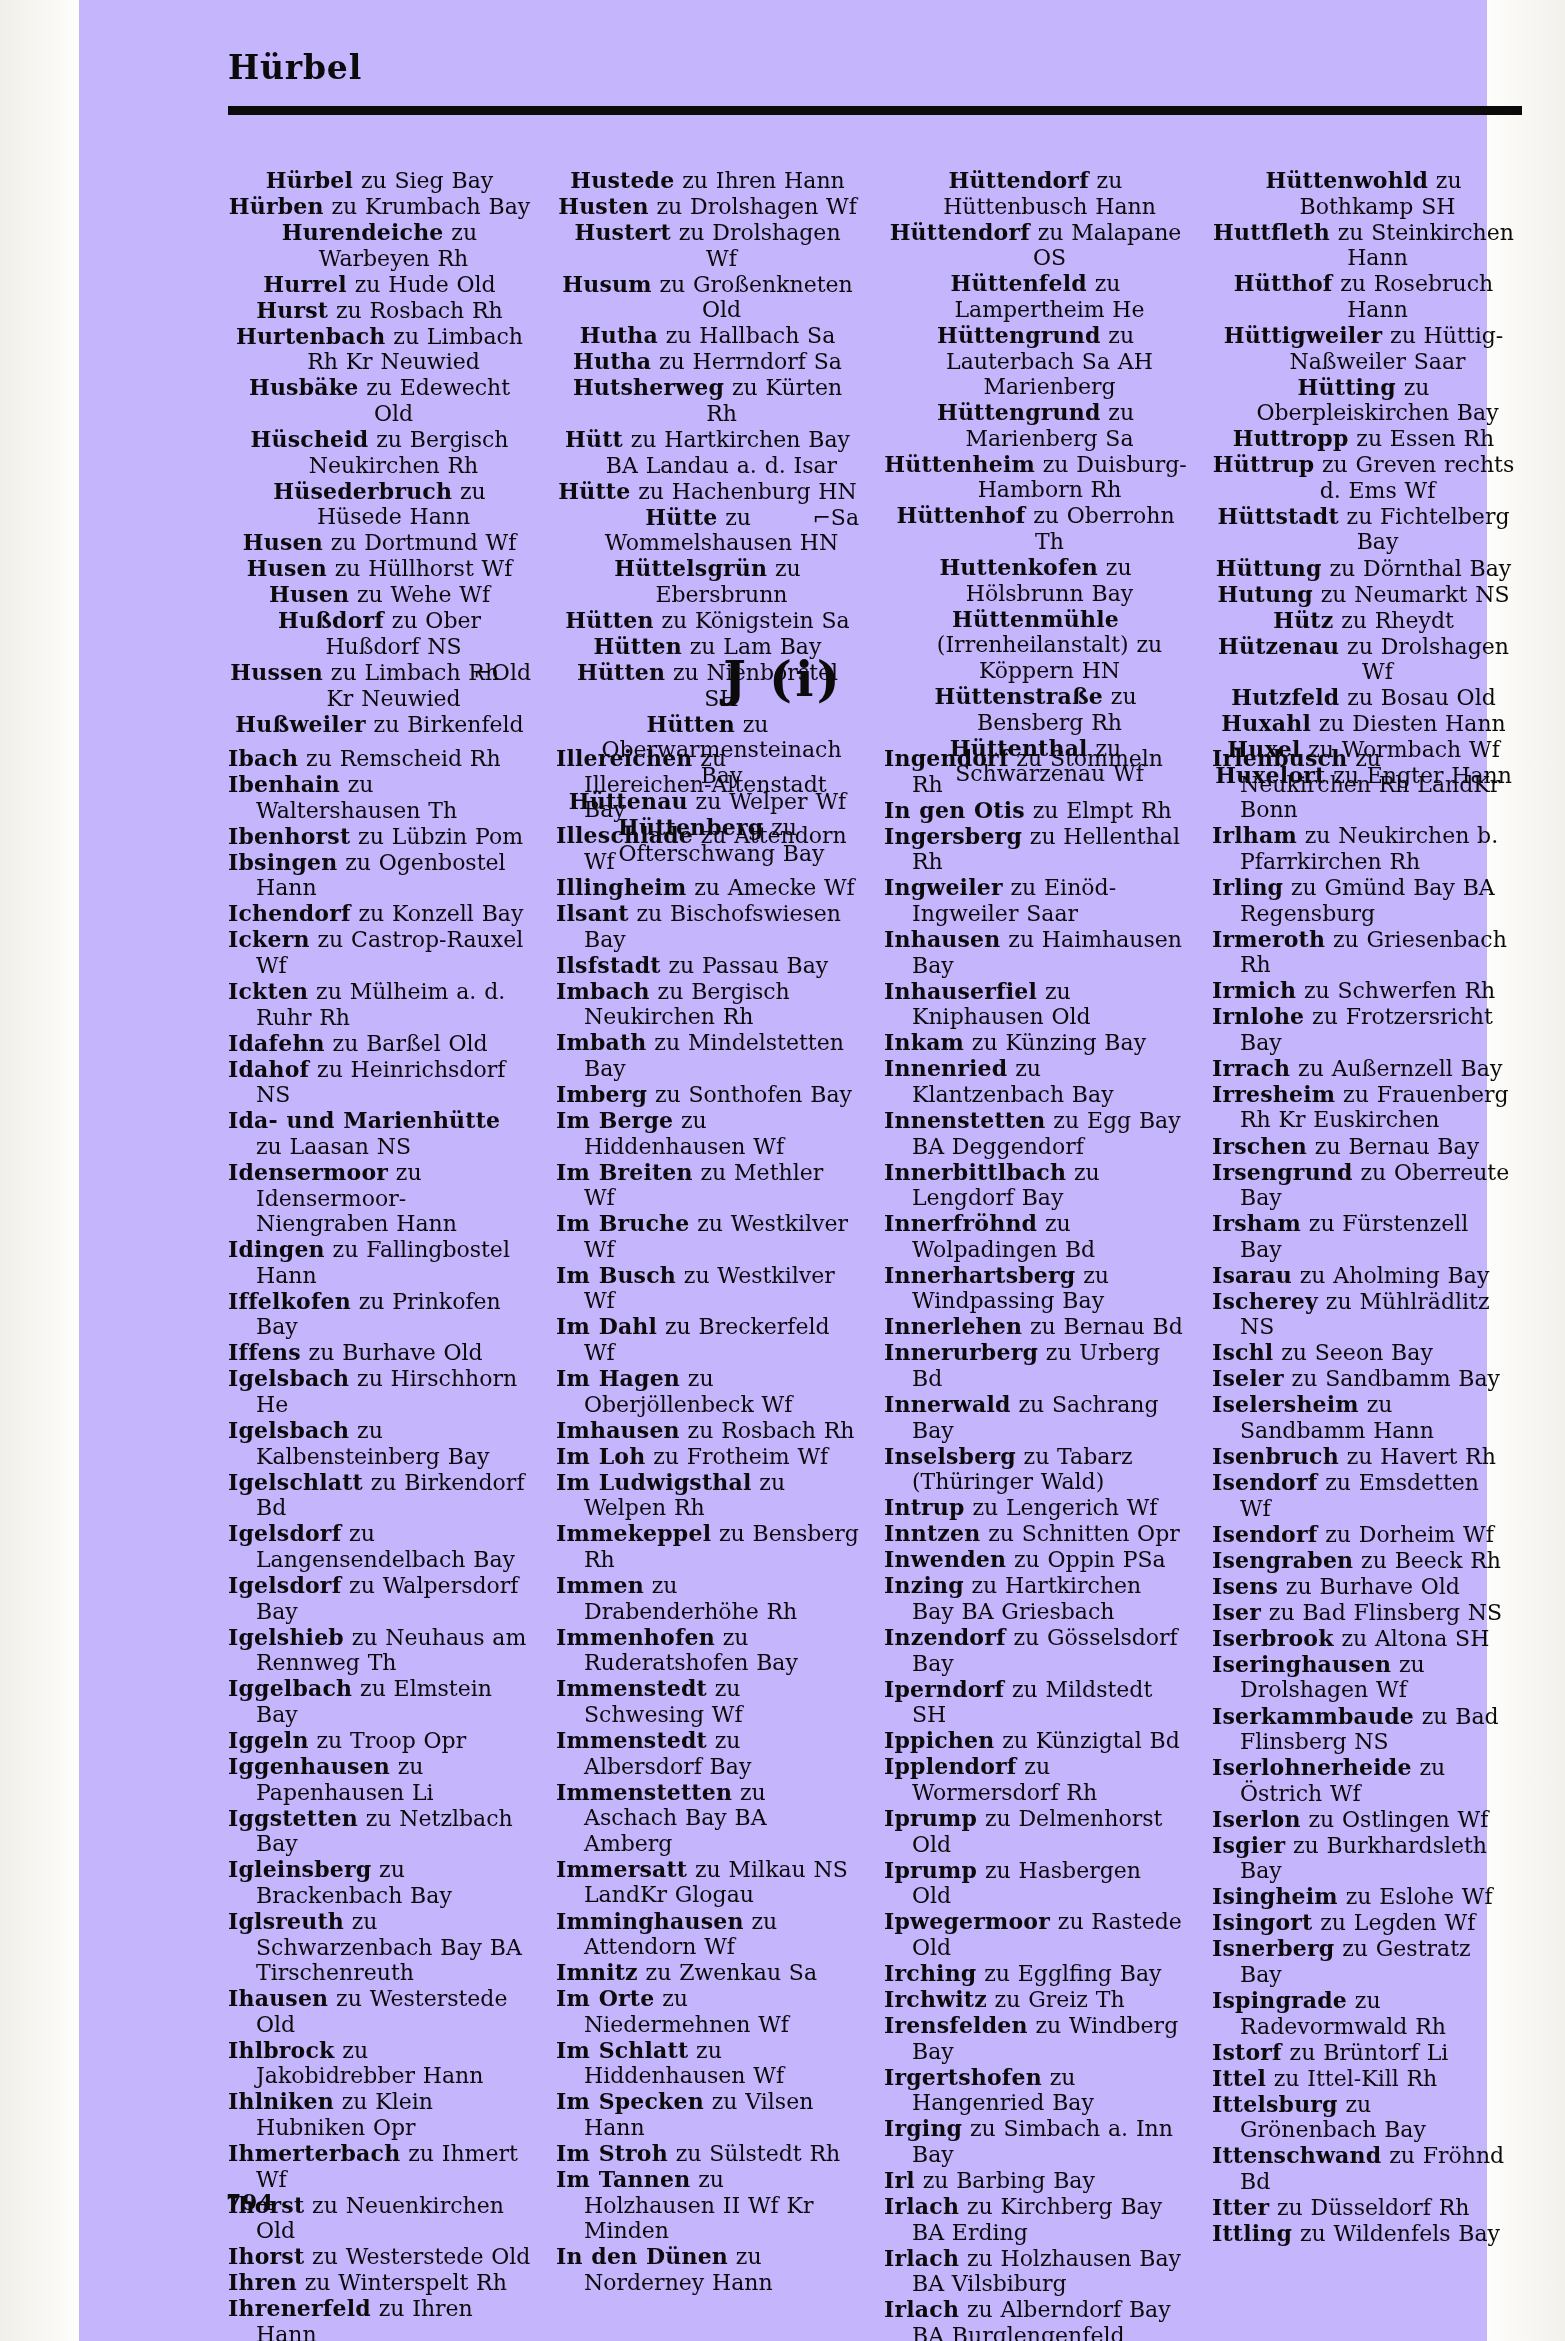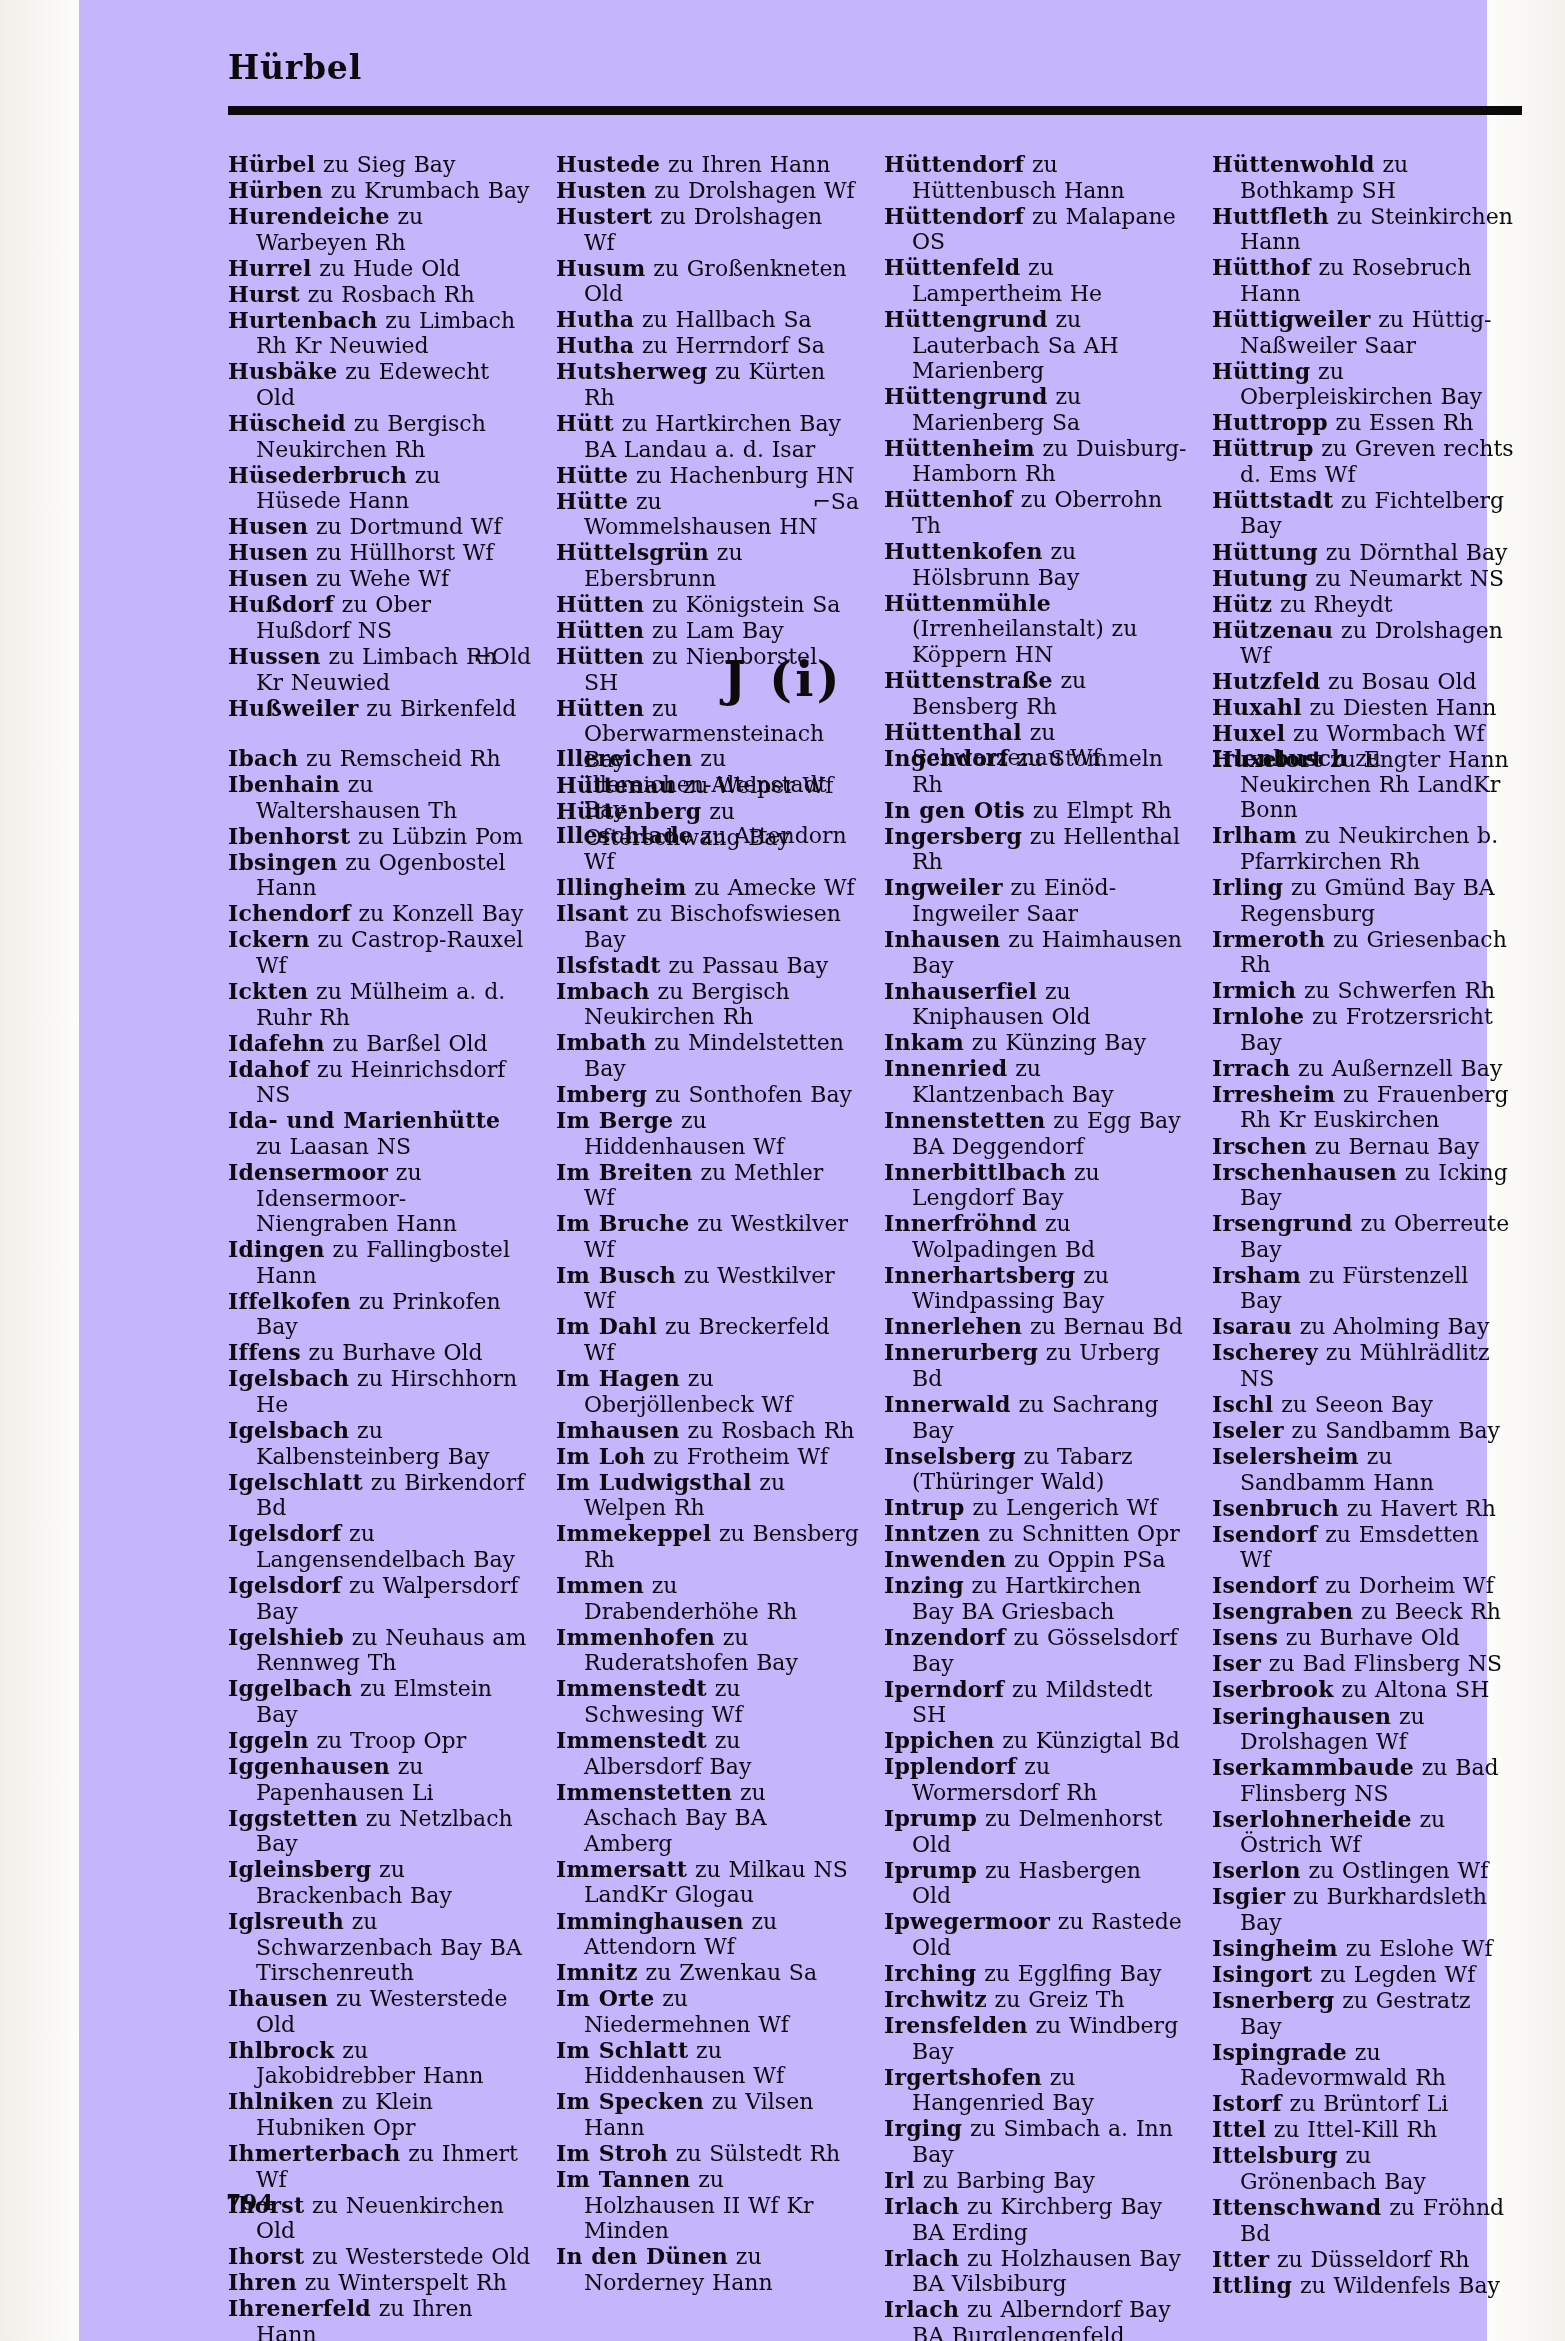--- a/index.html
+++ b/index.html
@@ -48,21 +48,21 @@
   
   .columns {
     position: absolute;
     left: 228px;
     width: 1298px;
     display: grid;
     grid-template-columns: repeat(4, 303px);
     column-gap: 25px;
     align-items: start;
   }
-  .columns.upper { top: 152px; }
+  .columns.upper { top: 168px; text-align: center; }
   .columns.lower { top: 746px; }
 
   .col { }
 
   .entry {
     font-size: 22px;
     line-height: 1.165;
     margin: 0 0 0.4px 0;
     text-indent: 0;
     padding-left: 28px;
@@ -323,21 +323,20 @@
       <div class="col">
         <div class="entry"><span class="hw">Irlenbusch</span><span class="rest"> zu Neukirchen Rh LandKr Bonn</span></div>
         <div class="entry"><span class="hw">Irlham</span><span class="rest"> zu Neukirchen b. Pfarrkirchen Rh</span></div>
         <div class="entry"><span class="hw">Irling</span><span class="rest"> zu Gmünd Bay BA Regensburg</span></div>
         <div class="entry"><span class="hw">Irmeroth</span><span class="rest"> zu Griesenbach Rh</span></div>
         <div class="entry"><span class="hw">Irmich</span><span class="rest"> zu Schwerfen Rh</span></div>
         <div class="entry"><span class="hw">Irnlohe</span><span class="rest"> zu Frotzersricht Bay</span></div>
         <div class="entry"><span class="hw">Irrach</span><span class="rest"> zu Außernzell Bay</span></div>
         <div class="entry"><span class="hw">Irresheim</span><span class="rest"> zu Frauenberg Rh Kr Euskirchen</span></div>
         <div class="entry"><span class="hw">Irschen</span><span class="rest"> zu Bernau Bay</span></div>
-        <div class="entry"><span class="hw">Irschenhausen</span><span class="rest"> zu Icking Bay</span></div>
         <div class="entry"><span class="hw">Irsengrund</span><span class="rest"> zu Oberreute Bay</span></div>
         <div class="entry"><span class="hw">Irsham</span><span class="rest"> zu Fürstenzell Bay</span></div>
         <div class="entry"><span class="hw">Isarau</span><span class="rest"> zu Aholming Bay</span></div>
         <div class="entry"><span class="hw">Ischerey</span><span class="rest"> zu Mühlrädlitz NS</span></div>
         <div class="entry"><span class="hw">Ischl</span><span class="rest"> zu Seeon Bay</span></div>
         <div class="entry"><span class="hw">Iseler</span><span class="rest"> zu Sandbamm Bay</span></div>
         <div class="entry"><span class="hw">Iselersheim</span><span class="rest"> zu Sandbamm Hann</span></div>
         <div class="entry"><span class="hw">Isenbruch</span><span class="rest"> zu Havert Rh</span></div>
         <div class="entry"><span class="hw">Isendorf</span><span class="rest"> zu Emsdetten Wf</span></div>
         <div class="entry"><span class="hw">Isendorf</span><span class="rest"> zu Dorheim Wf</span></div>

